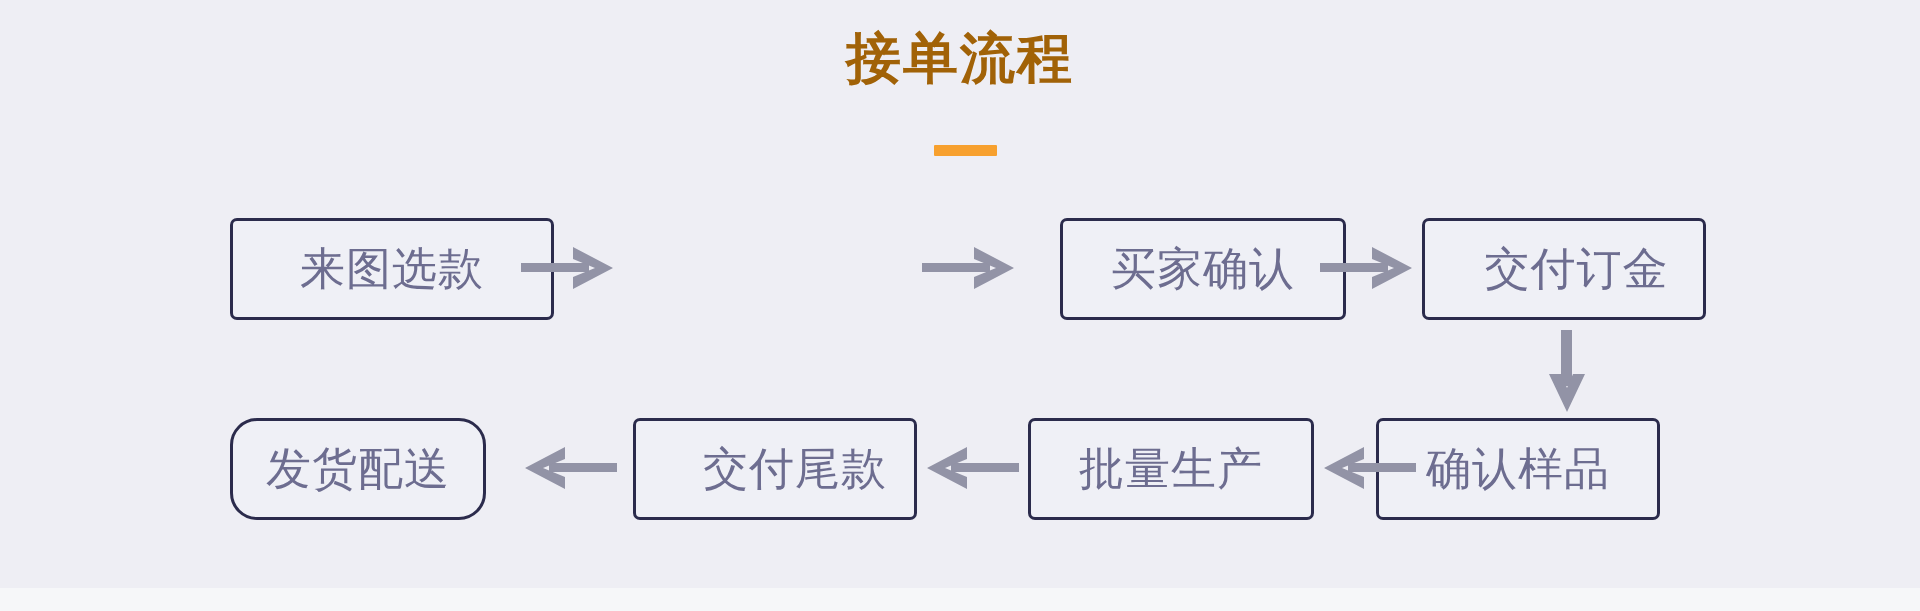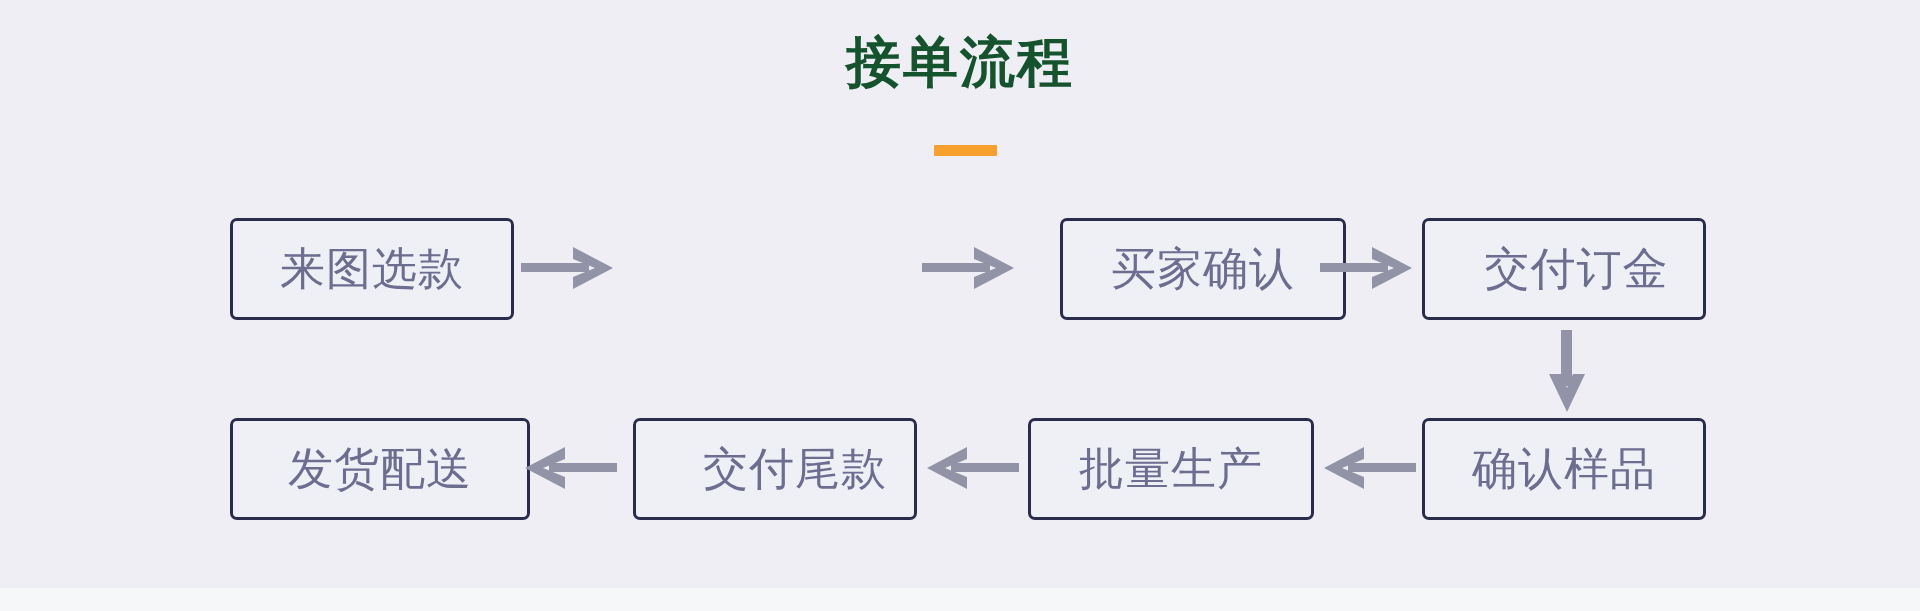--- a/index.html
+++ b/index.html
@@ -32,27 +32,27 @@
 
   
   #title-block {
     position: absolute;
     left: 0;
     top: 28px;
     width: 1920px;
     text-align: center;
   }
   #page-title {
-    font-family: Liberation Mono, monospace;
+    font-family: Liberation Serif, serif;
     font-size: 55px;
     font-weight: 700;
-    color: #14532d;
+    color: #a16207;
     letter-spacing: 2px;
     line-height: 1.12;
-    margin: 8px;
+    margin: 0;
   }
   #title-accent {
     position: absolute;
     left: 934px;
     top: 145px;
     width: 63px;
     height: 11px;
     background: #f7a02e;
     border-radius: 1px;
   }
@@ -72,29 +72,29 @@
   .flow-box .box-label {
     font-family: "Liberation Serif", "DejaVu Serif", serif;
     font-size: 45px;
     color: #6d6d90;
     letter-spacing: 1px;
     line-height: 1;
     white-space: nowrap;
   }
 
   
-  #box-1 { left: 230px; top: 218px; width: 284px; }
+  #box-1 { left: 230px; top: 218px; width: 324px; }
   #box-2 { left: 633px; top: 218px; width: 284px; }
   #box-3 { left: 1028px; top: 218px; width: 286px; margin-left: 32px; }
   #box-4 { left: 1422px; top: 218px; width: 284px; padding-left: 25px; }
   
-  #box-8 { left: 230px; top: 418px; width: 300px; }
+  #box-8 { left: 230px; top: 418px; width: 256px; border-radius: 27px; }
   #box-7 { left: 633px; top: 418px; width: 284px; padding-left: 40px; }
   #box-6 { left: 1028px; top: 418px; width: 286px; }
-  #box-5 { left: 1422px; top: 418px; width: 284px; }
+  #box-5 { left: 1376px; top: 418px; width: 284px; }
 
   
   .arrow {
     position: absolute;
   }
   .arrow svg { display: block; }
 
   #arrow-1 { left: 521px; top: 243px; }
   #arrow-2 { left: 922px; top: 243px; }
   #arrow-3 { left: 1320px; top: 243px; }

